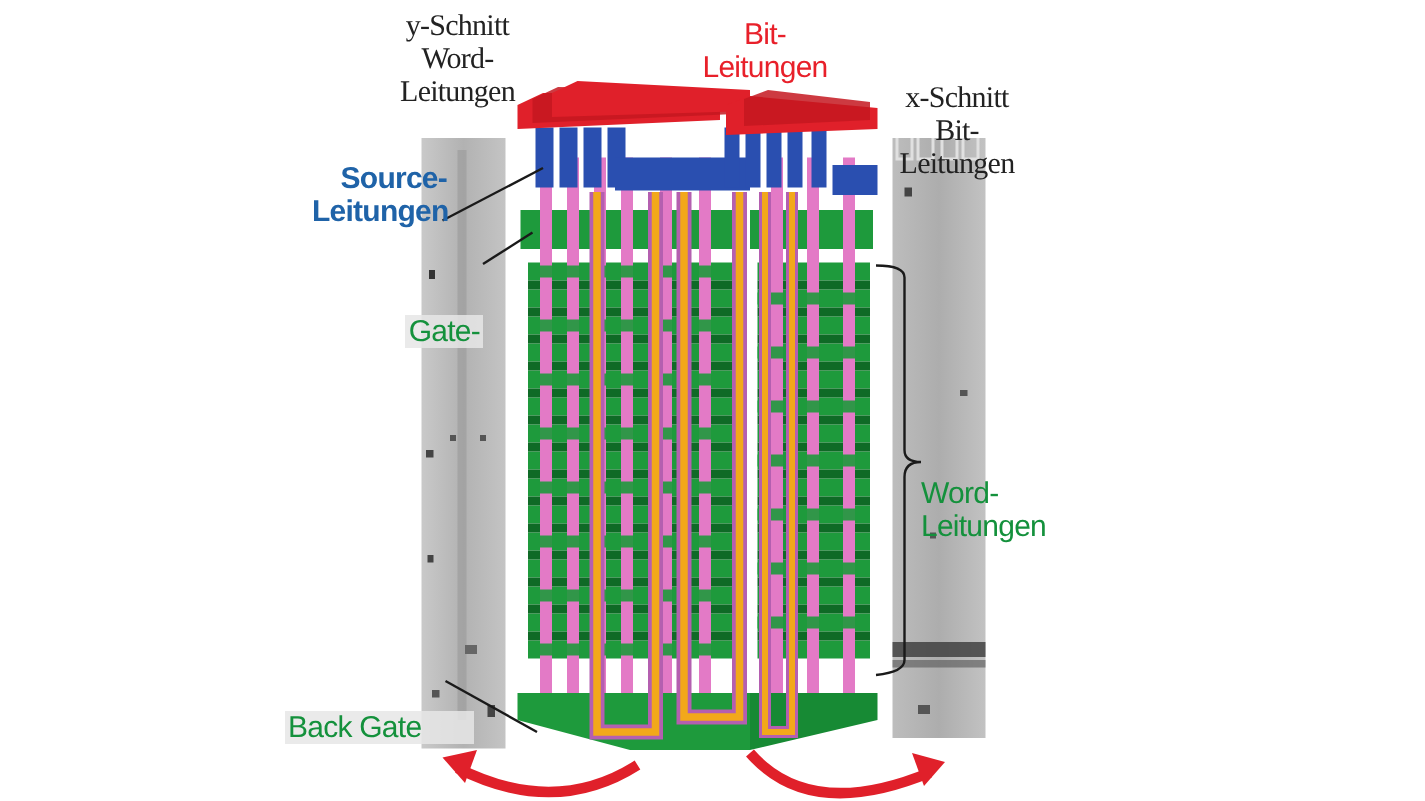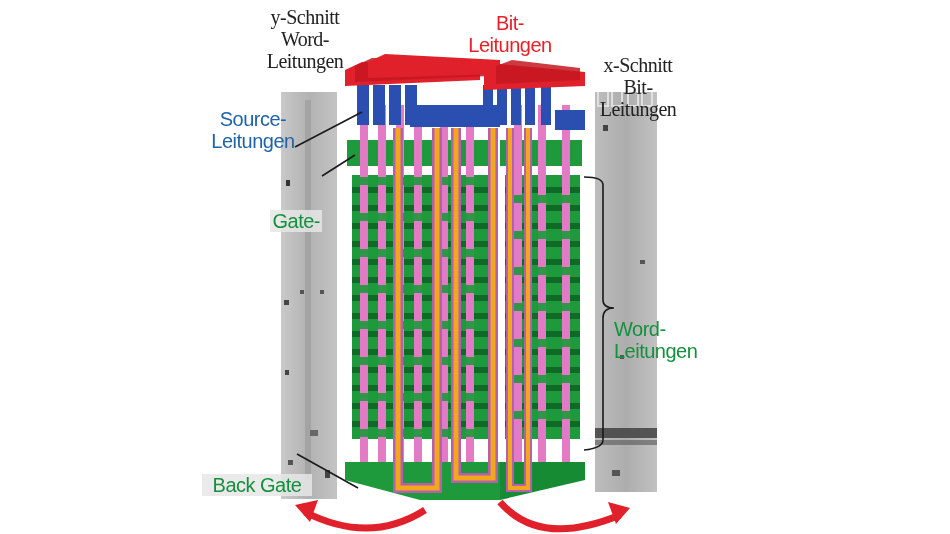--- a/index.html
+++ b/index.html
@@ -214,29 +214,29 @@
   <span>Bit-</span>
   <span>Leitungen</span>
 </div>
 
 <div class="label black" style="left:583px; top:6px; width:110px;margin-top:48px;">
   <span>x-Schnitt</span>
   <span>Bit-</span>
   <span>Leitungen</span>
 </div>
 
-<div class="label blue" style="left:208px; top:108px; width:90px; ">
+<div class="label blue" style="left:208px; top:108px; width:90px; text-align:right;font-weight:bold;">
   <span>Source-</span>
   <span>Leitungen</span>
 </div>
 
 <div class="label green" style="left:200px; top:174px; width:122px; text-align:right;">
   <span class="bg-hl" style="display:inline-block;">Gate-</span>
 </div>
 
 <div class="label green" style="left:614px; top:282px; width:120px; text-align:left;">
   <span>Word-</span>
   <span>Leitungen</span>
 </div>
 
-<div class="label green" style="left:202px; top:438px; width:110px; text-align:center;">
+<div class="label green" style="left:190px; top:438px; width:126px; text-align:left;">
   <span class="bg-hl">Back Gate</span>
 </div>
 
 </body></html>

